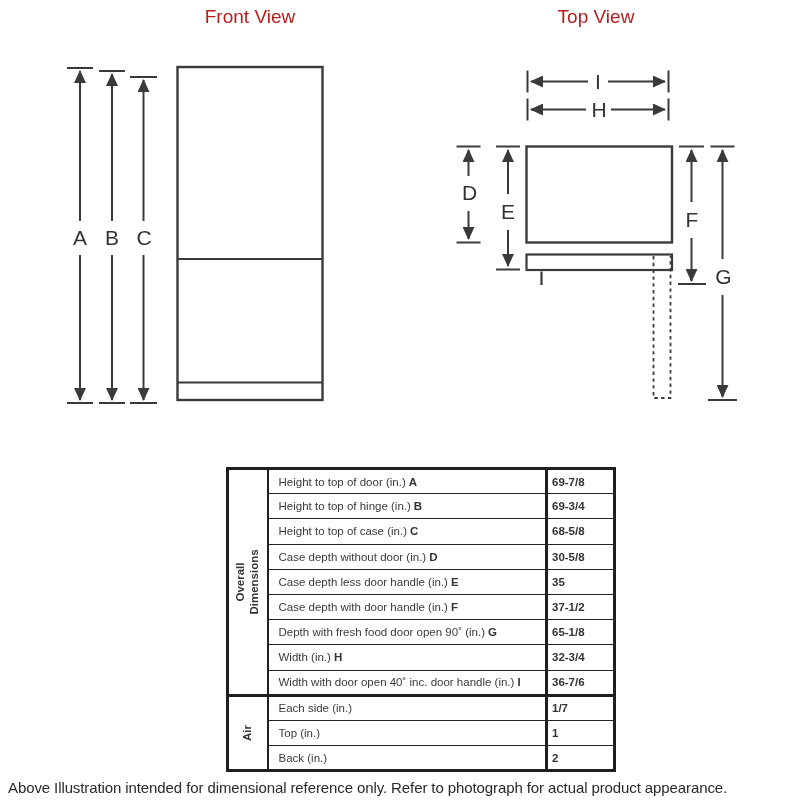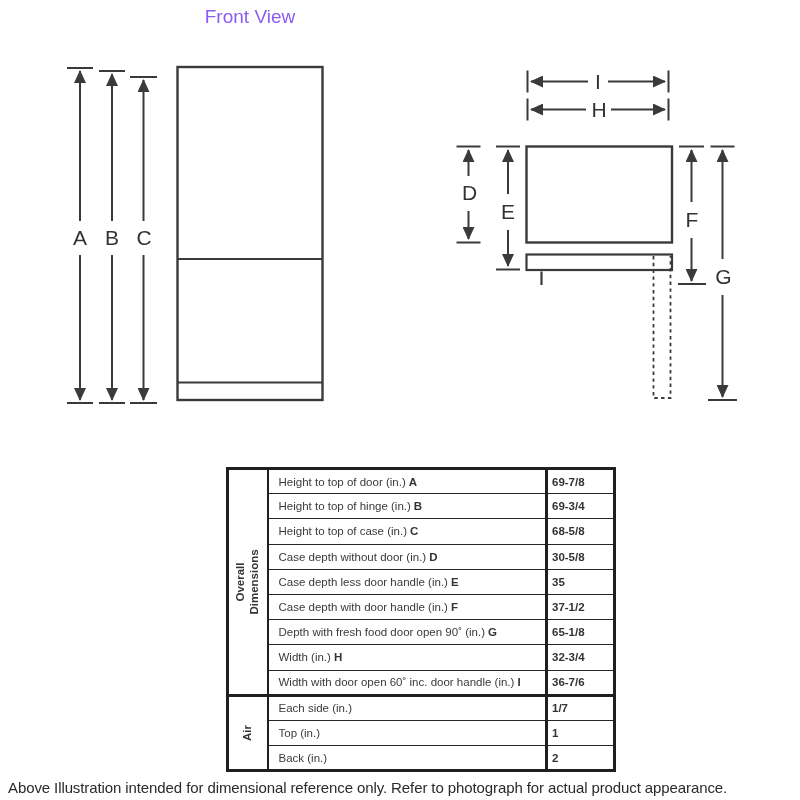--- a/index.html
+++ b/index.html
@@ -3,21 +3,21 @@
 <meta charset="utf-8">
 <style>
   * { margin:0; padding:0; box-sizing:border-box; }
   html,body { background:#ffffff; }
   #stage {
     position:relative; width:800px; height:800px; background:#fff;
     font-family:"Liberation Sans", sans-serif; overflow:hidden;
   }
   .view-title {
     position:absolute; width:200px; text-align:center;
-    font-size:19px; color:#8b5cf6;
+    font-size:19px; color:#b91c1c;
   }
   #front-title { left:150px; top:6px; }
   #top-title   { left:496px; top:6px; }
   #diagram-svg { position:absolute; left:0; top:0; }
 
   
   #dims-table {
     position:absolute; left:226px; top:467px;
     width:387px; height:303px;
     border-collapse:collapse; table-layout:fixed;
@@ -41,20 +41,21 @@
     position:absolute; left:8px; top:779px; width:792px;
     font-size:15px; color:#2a2a2a; letter-spacing:-0.1px;
   }
 </style>
 </head>
 <body>
 
 <div id="stage">
 
   <div class="view-title" id="front-title">Front View</div>
+  <div class="view-title" id="top-title">Top View</div>
 
   <svg id="diagram-svg" width="800" height="460" viewBox="0 0 800 460">
     <defs>
       <marker id="ah" markerUnits="userSpaceOnUse" markerWidth="14" markerHeight="12" refX="12" refY="6" orient="auto">
         <path d="M0,0 L13,6 L0,12 Z" fill="#3a3a3a"></path>
       </marker>
     </defs>
 
     <g stroke="#3a3a3a" stroke-width="2" fill="none">
 
@@ -177,21 +178,21 @@
       </tr>
       <tr>
         <td class="cell-desc"><span>Depth with fresh food door open 90˚ (in.)</span><span class="ltr">G</span></td>
         <td class="cell-val">65-1/8</td>
       </tr>
       <tr>
         <td class="cell-desc"><span>Width (in.)</span><span class="ltr">H</span></td>
         <td class="cell-val">32-3/4</td>
       </tr>
       <tr>
-        <td class="cell-desc"><span>Width with door open 60˚ inc. door handle (in.)</span><span class="ltr">I</span></td>
+        <td class="cell-desc"><span>Width with door open 40˚ inc. door handle (in.)</span><span class="ltr">I</span></td>
         <td class="cell-val">36-7/6</td>
       </tr>
     </tbody>
     <tbody class="air-body">
       <tr class="air-start">
         <td class="group-cell" rowspan="3">
           <div class="rot">Air</div>
         </td>
         <td class="cell-desc"><span>Each side (in.)</span></td>
         <td class="cell-val">1/7</td>

